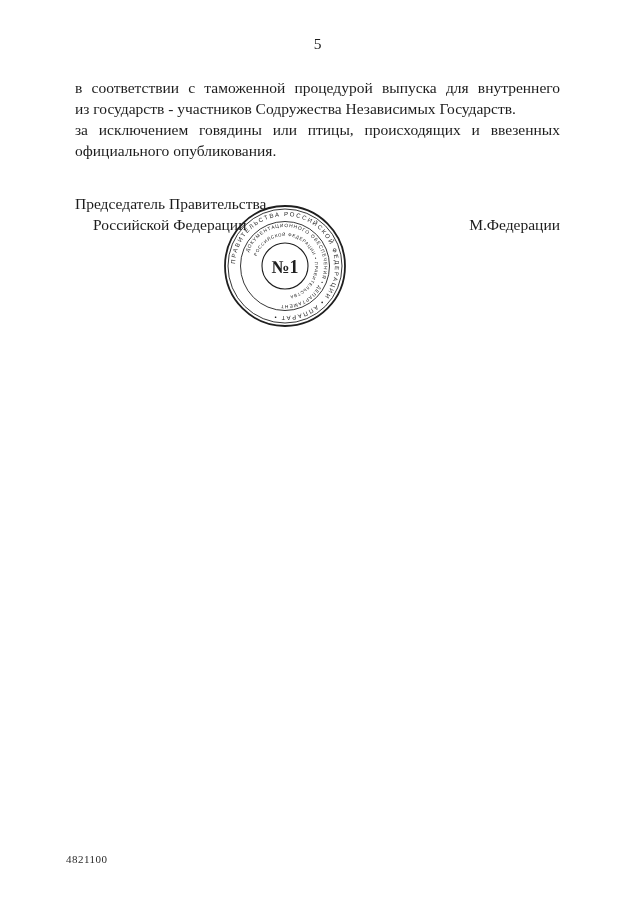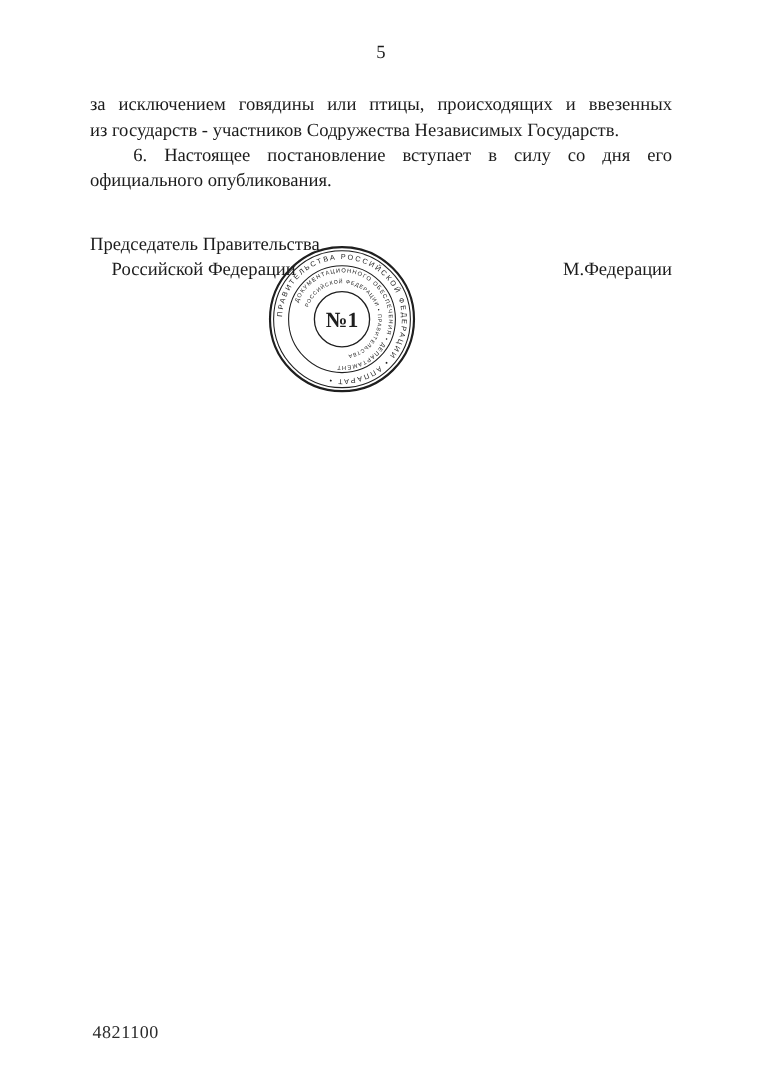--- a/index.html
+++ b/index.html
@@ -62,43 +62,43 @@
   .stamp .ring1 { font-size: 6px; letter-spacing: 1.6px; }
   .stamp .ring2 { font-size: 4.8px; letter-spacing: 0.9px; }
   .stamp .ring3 { font-size: 4.4px; letter-spacing: 0.7px; }
   .stamp .center-num {
     font-family: "Liberation Serif", "DejaVu Serif", serif;
     font-size: 18px;
     font-weight: bold;
   }
   .doc-code {
     position: absolute;
-    left: 77px;
+    left: 66px;
     top: 853px;
-    font-size: 15px;
+    font-size: 11px;
     letter-spacing: 0.5px;
     color: #2a2a2a;
   }
 </style>
 </head>
 <body>
 
 <div class="page">
 
   <div class="page-number">5</div>
 
   <div class="content">
 
     <div class="para">
+      <div class="line just">в соответствии с таможенной процедурой выпуска для внутреннего</div>
+      <div class="line">из государств - участников Содружества Независимых Государств.</div>
       <div class="line just">за исключением говядины или птицы, происходящих и ввезенных</div>
-      <div class="line">из государств - участников Содружества Независимых Государств.</div>
     </div>
 
     <div class="para">
-      <div class="line just indent">6. Настоящее постановление вступает в силу со дня его</div>
       <div class="line">официального опубликования.</div>
     </div>
 
     <div class="signature">
       <div class="sig-left">
         <div>Председатель Правительства</div>
         <div class="sig-line2">Российской Федерации</div>
       </div>
       <div class="sig-name">М.Федерации</div>
     </div>

